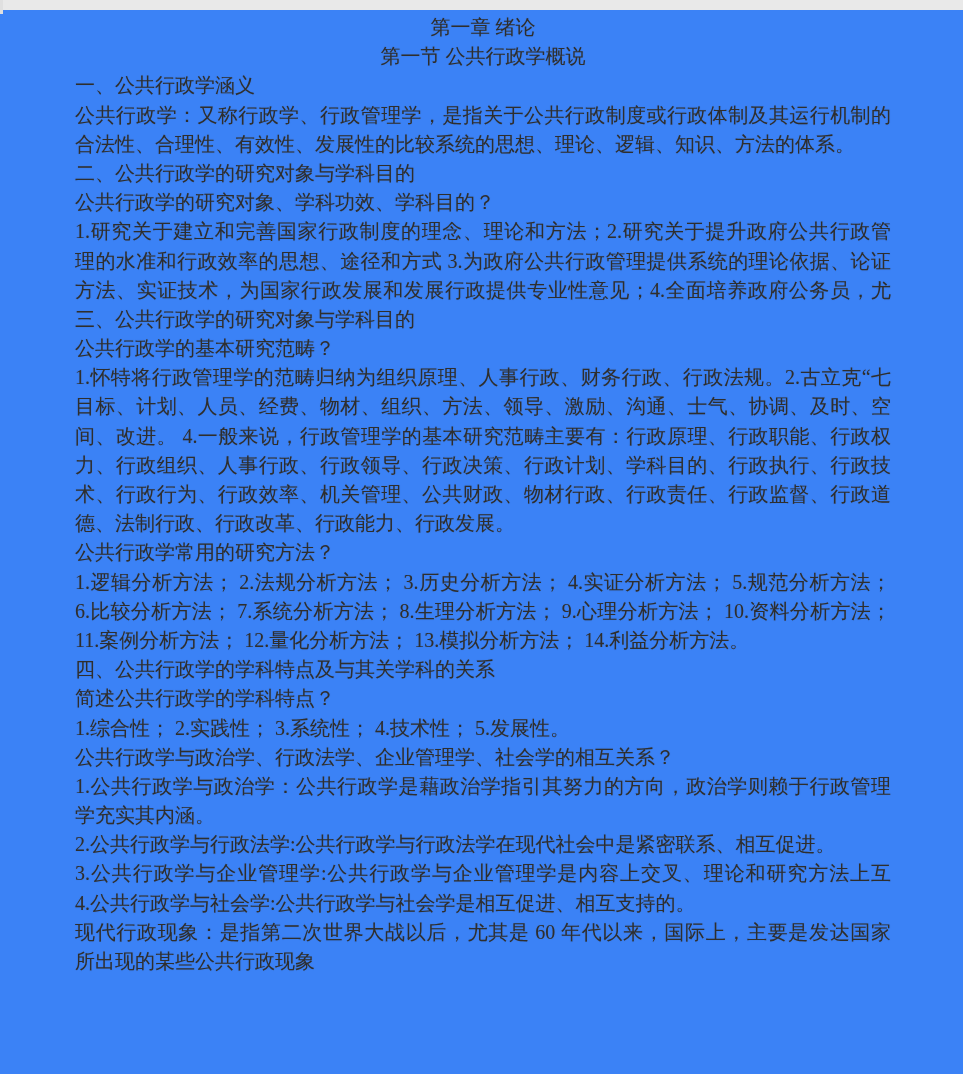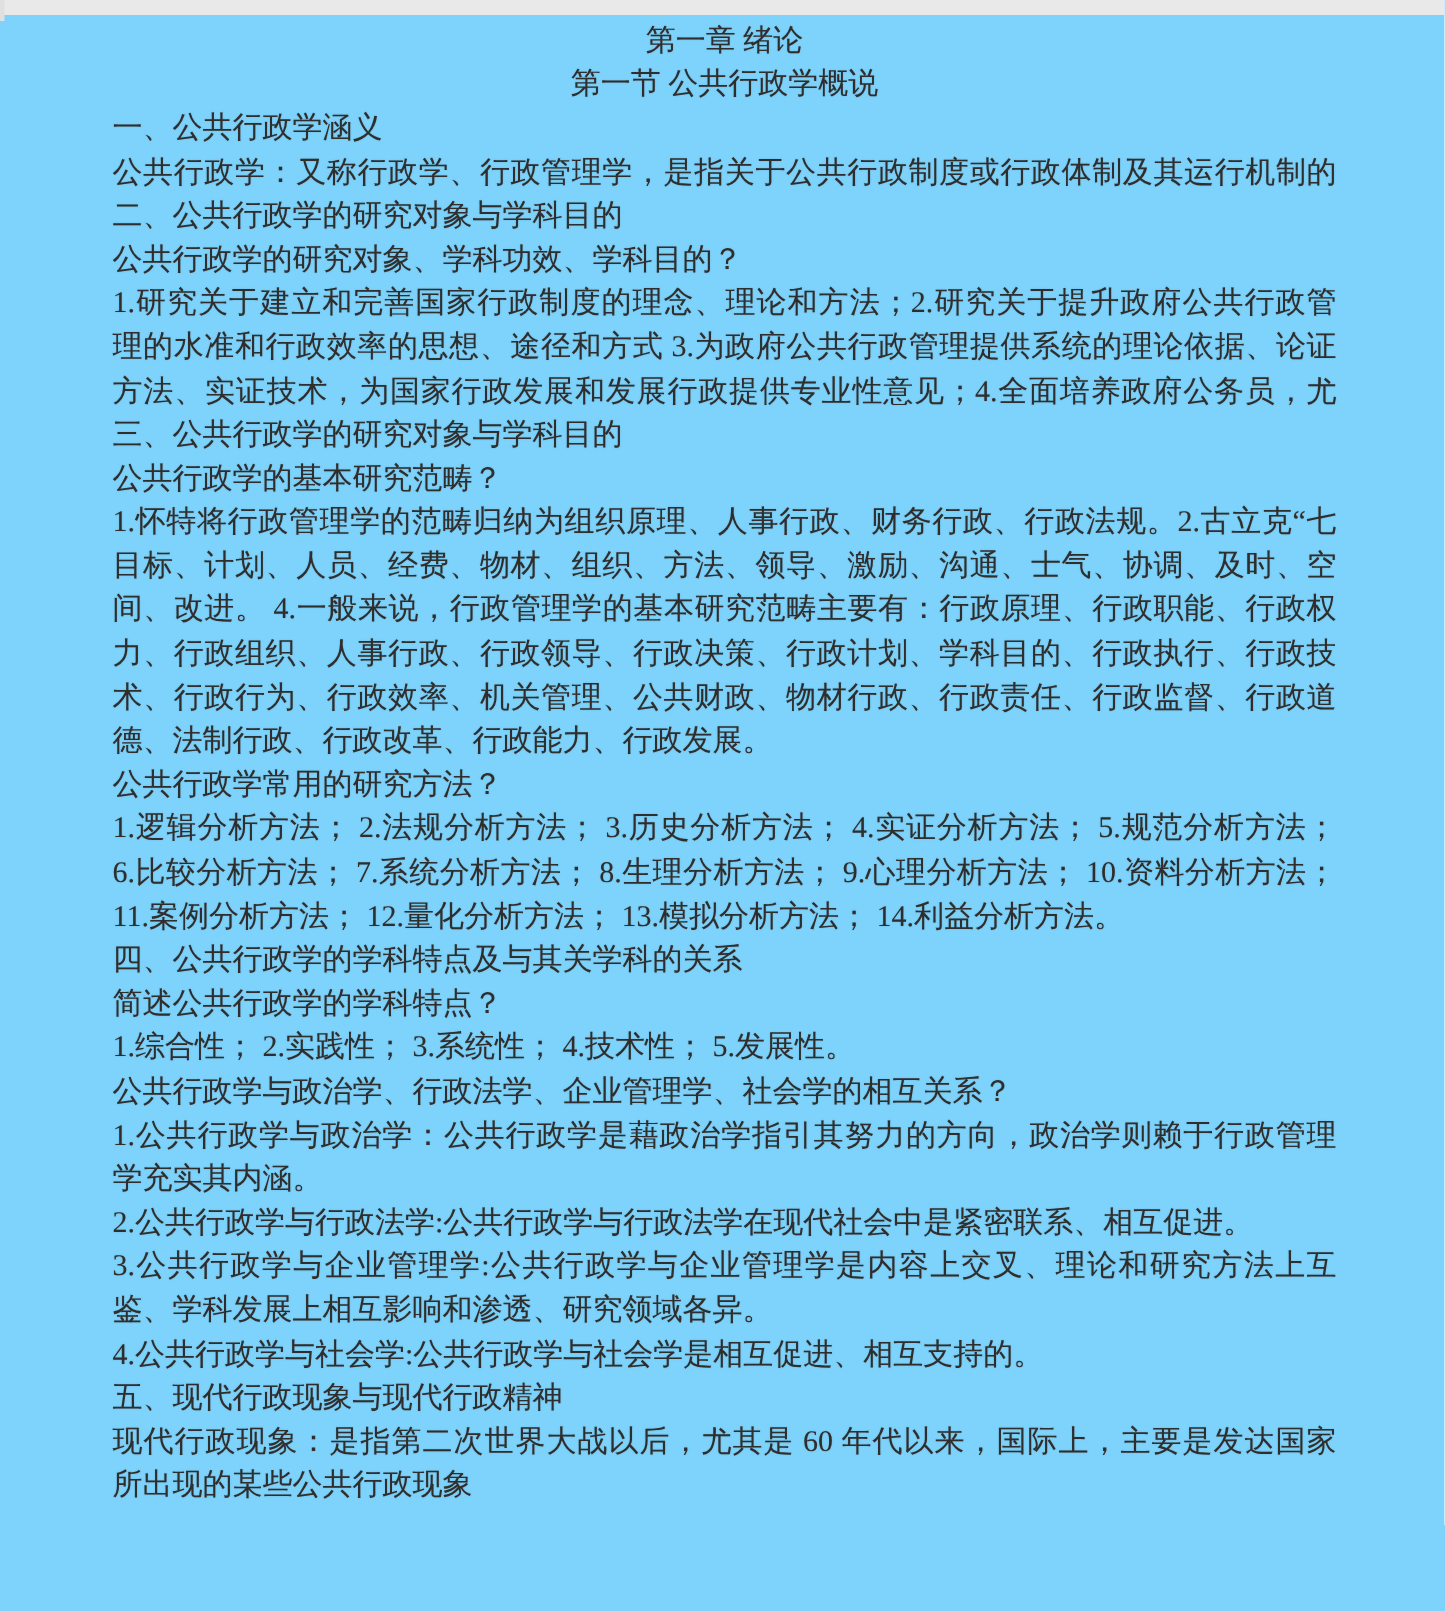--- a/index.html
+++ b/index.html
@@ -4,21 +4,21 @@
 <style>
   html, body {
     margin: 0;
     padding: 0;
     background: #ffffff;
   }
   .page {
     position: relative;
     width: 963px;
     height: 1074px;
-    background: #7dd3fc;
+    background: #3b82f6;
     overflow: hidden;
     font-family: "Liberation Serif", "DejaVu Serif", serif;
   }
   .scan-band-top {
     position: absolute;
     top: 0; left: 0;
     width: 100%;
     height: 10px;
     background: #e9e9e9;
   }
@@ -57,20 +57,21 @@
 
 <div class="page">
   <div class="scan-band-top"></div>
   <div class="scan-edge-left"></div>
   <div class="content">
     <div class="line center">第一章 绪论</div>
     <div class="line center">第一节 公共行政学概说</div>
     <div id="body-lines">
         <div class="line">一、公共行政学涵义</div>
         <div class="line just">公共行政学：又称行政学、行政管理学，是指关于公共行政制度或行政体制及其运行机制的</div>
+        <div class="line">合法性、合理性、有效性、发展性的比较系统的思想、理论、逻辑、知识、方法的体系。</div>
         <div class="line">二、公共行政学的研究对象与学科目的</div>
         <div class="line">公共行政学的研究对象、学科功效、学科目的？</div>
         <div class="line just">1.研究关于建立和完善国家行政制度的理念、理论和方法；2.研究关于提升政府公共行政管</div>
         <div class="line just">理的水准和行政效率的思想、途径和方式 3.为政府公共行政管理提供系统的理论依据、论证</div>
         <div class="line just">方法、实证技术，为国家行政发展和发展行政提供专业性意见；4.全面培养政府公务员，尤</div>
         <div class="line">三、公共行政学的研究对象与学科目的</div>
         <div class="line">公共行政学的基本研究范畴？</div>
         <div class="line just">1.怀特将行政管理学的范畴归纳为组织原理、人事行政、财务行政、行政法规。2.古立克“七</div>
         <div class="line just">目标、计划、人员、经费、物材、组织、方法、领导、激励、沟通、士气、协调、及时、空</div>
         <div class="line just">间、改进。 4.一般来说，行政管理学的基本研究范畴主要有：行政原理、行政职能、行政权</div>
@@ -82,20 +83,18 @@
         <div class="line just">6.比较分析方法； 7.系统分析方法； 8.生理分析方法； 9.心理分析方法； 10.资料分析方法；</div>
         <div class="line">11.案例分析方法； 12.量化分析方法； 13.模拟分析方法； 14.利益分析方法。</div>
         <div class="line">四、公共行政学的学科特点及与其关学科的关系</div>
         <div class="line">简述公共行政学的学科特点？</div>
         <div class="line">1.综合性； 2.实践性； 3.系统性； 4.技术性； 5.发展性。</div>
         <div class="line">公共行政学与政治学、行政法学、企业管理学、社会学的相互关系？</div>
         <div class="line just">1.公共行政学与政治学：公共行政学是藉政治学指引其努力的方向，政治学则赖于行政管理</div>
         <div class="line">学充实其内涵。</div>
         <div class="line">2.公共行政学与行政法学:公共行政学与行政法学在现代社会中是紧密联系、相互促进。</div>
         <div class="line just">3.公共行政学与企业管理学:公共行政学与企业管理学是内容上交叉、理论和研究方法上互</div>
-        <div class="line">鉴、学科发展上相互影响和渗透、研究领域各异。</div>
         <div class="line">4.公共行政学与社会学:公共行政学与社会学是相互促进、相互支持的。</div>
-        <div class="line">五、现代行政现象与现代行政精神</div>
         <div class="line just">现代行政现象：是指第二次世界大战以后，尤其是 60 年代以来，国际上，主要是发达国家</div>
         <div class="line">所出现的某些公共行政现象</div>
       </div>
   </div>
 </div>
 
 </body></html>

